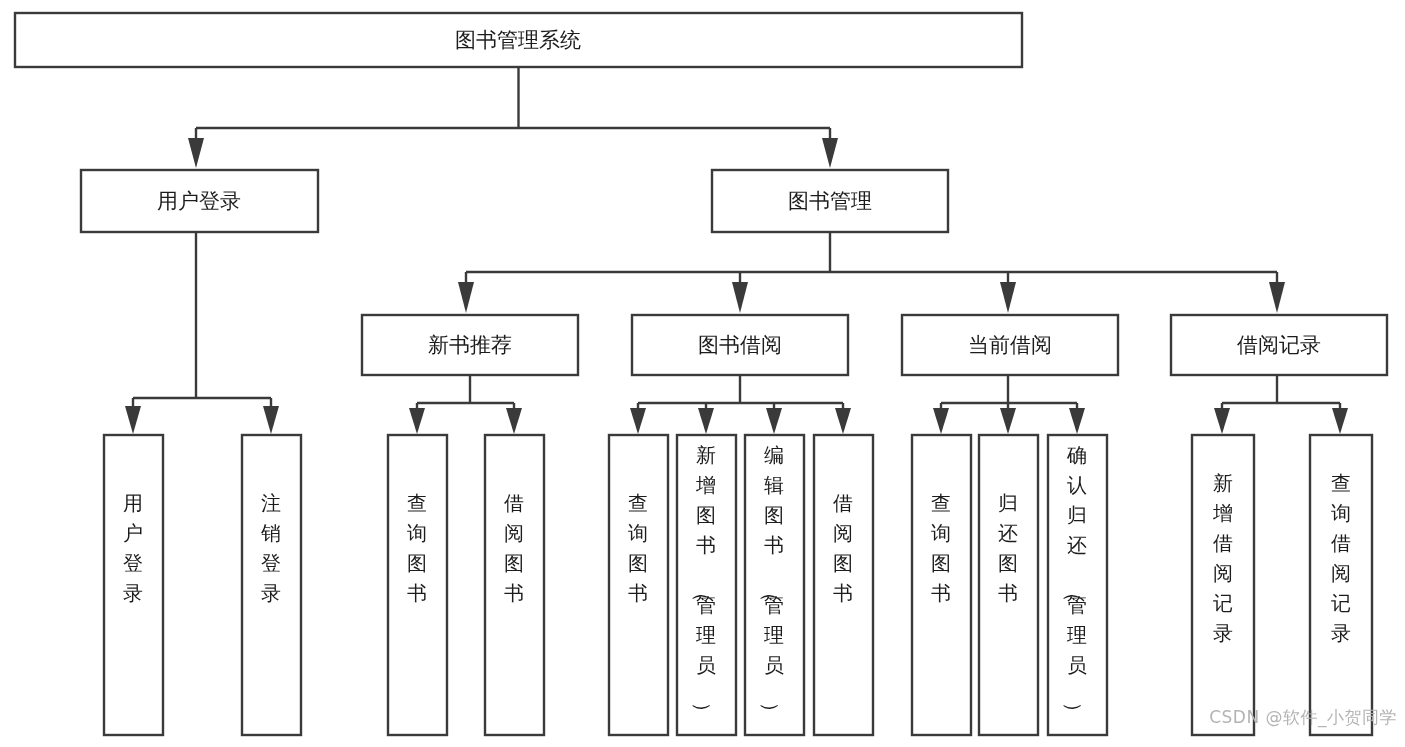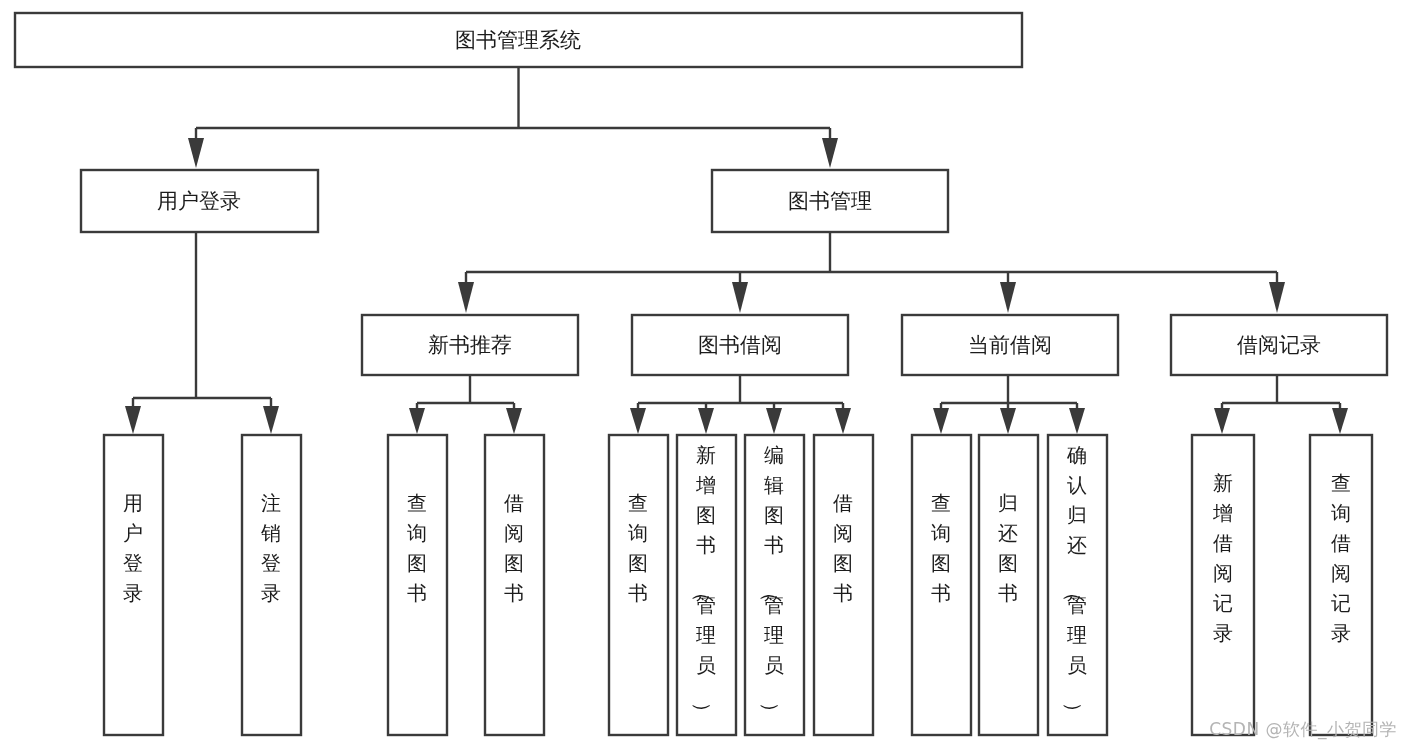--- a/index.html
+++ b/index.html
@@ -51,21 +51,21 @@
   }
   .node-label-v {
     font-family: "DejaVu Sans", "Liberation Sans", sans-serif;
     font-size: 20px;
     fill: #1c1c1c;
     text-anchor: middle;
   }
   .watermark {
     position: absolute;
     right: 8px;
-    bottom: 6px;
+    bottom: 18px;
     font-family: "DejaVu Sans", "Liberation Sans", sans-serif;
     font-size: 17px;
     color: #b4b4b4;
     letter-spacing: 0.5px;
     white-space: nowrap;
     pointer-events: none;
   }
 </style>
 </head>
 <body>

